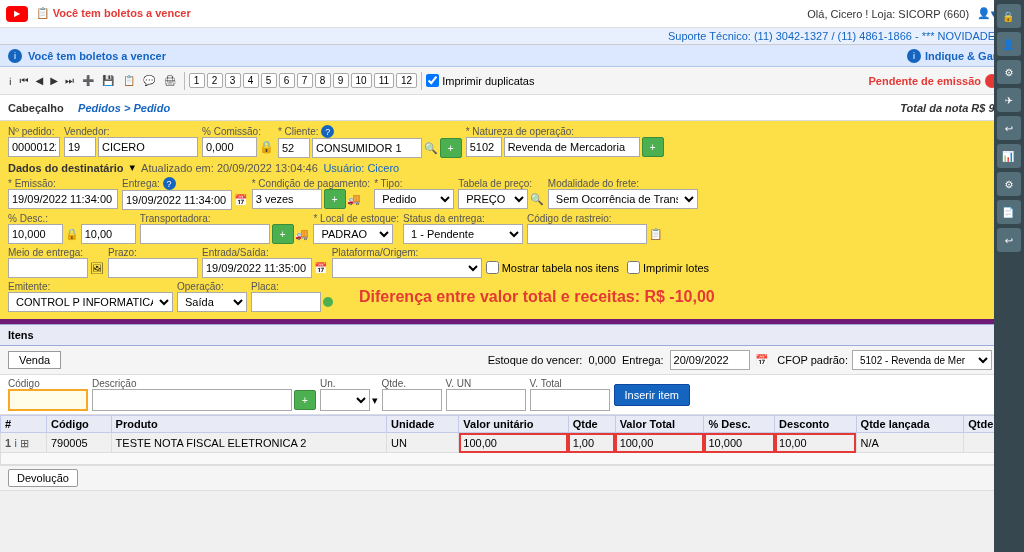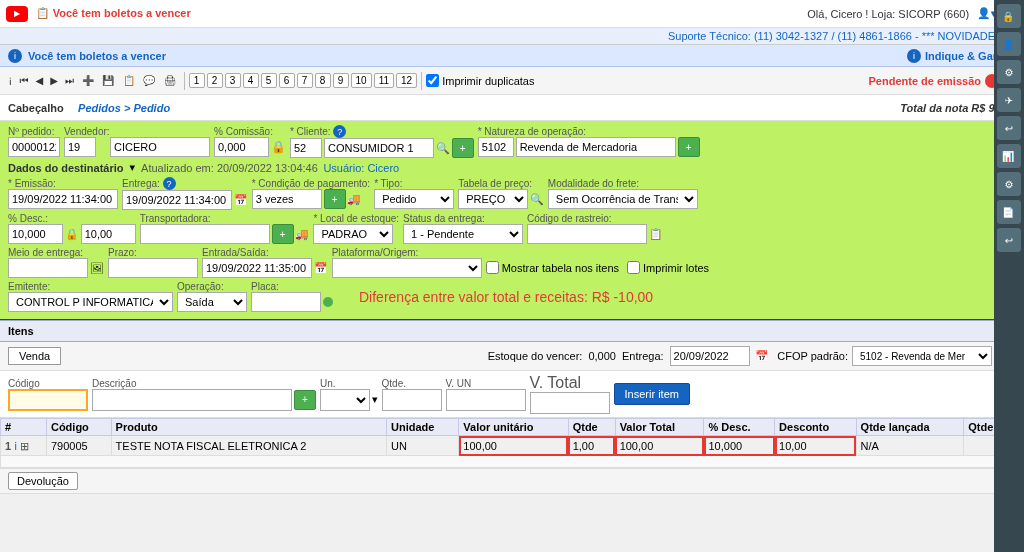--- a/index.html
+++ b/index.html
@@ -25,36 +25,36 @@
     .pendente { color: #e53935; font-weight: bold; font-size: 12px; display: flex; align-items: center; gap: 4px; }
     .pendente-circle { width: 14px; height: 14px; background: #e53935; border-radius: 50%; display: inline-block; }
 
     
     .breadcrumb-bar { background: #fff; display: flex; align-items: center; justify-content: space-between; padding: 2px 8px; border-bottom: 1px solid #ddd; height: 26px; }
     .breadcrumb { font-size: 13px; font-weight: bold; color: #333; }
     .breadcrumb .pedidos { color: #1565c0; font-style: italic; }
     .total-nota { font-size: 13px; font-weight: bold; color: #333; }
 
     
-    .main-content { background: #bef264; padding: 4px 8px; border-bottom: 1px solid #701a75; }
+    .main-content { background: #fde047; padding: 4px 8px; border-bottom: 5px solid #701a75; }
 
     .form-row { display: flex; align-items: center; gap: 4px; margin-bottom: 3px; flex-wrap: nowrap; }
     .form-group { display: flex; flex-direction: column; }
     .form-group label { font-size: 10px; color: #555; white-space: nowrap; }
     .form-group input, .form-group select { border: 1px solid #aaa; padding: 1px 3px; font-size: 11px; height: 20px; background: #fff; }
 
     .btn-icon { background: #e0e0e0; border: 1px solid #aaa; cursor: pointer; height: 20px; width: 22px; display: flex; align-items: center; justify-content: center; font-size: 10px; border-radius: 2px; }
     .btn-green { background: #4caf50; color: #fff; border: 1px solid #388e3c; }
 
     .dados-destinatario { display: flex; align-items: center; gap: 6px; margin-bottom: 3px; }
     .section-label { font-weight: bold; font-size: 11px; color: #333; }
     .updated-text { font-size: 10px; color: #555; }
     .user-text { color: #1565c0; }
 
-    .diferenca { color: #e53935; font-weight: normal; font-size: 14px; }
+    .diferenca { color: #e53935; font-weight: bold; font-size: 16px; }
     .diferenca-container { display: flex; align-items: center; padding: 2px 6px; }
 
     
     .itens-header { background: #e8eaf6; padding: 3px 8px; font-weight: bold; font-size: 12px; border-top: 1px solid #9fa8da; border-bottom: 1px solid #9fa8da; }
 
     .itens-toolbar { display: flex; align-items: center; gap: 8px; padding: 4px 8px; background: #f5f5f5; border-bottom: 1px solid #ddd; }
     .venda-tab { background: #fff; border: 1px solid #999; padding: 2px 10px; font-size: 11px; cursor: pointer; }
 
     .estoque-info { margin-left: auto; display: flex; align-items: center; gap: 6px; font-size: 11px; }
     .cfop-info { display: flex; align-items: center; gap: 4px; }
@@ -202,21 +202,21 @@
 
     <div class="main-content">
 
       <div class="form-row">
         <div class="form-group">
           <label>Nº pedido:</label>
           <input type="text" style="width: 52px;" value="000001223">
         </div>
         <div class="form-group">
           <label>Vendedor:</label>
-          <div style="display:flex;gap:14px;">
+          <div style="display:flex;gap:2px;">
             <input type="text" style="width: 32px;" value="19">
             <input type="text" style="width: 100px;" value="CICERO">
           </div>
         </div>
         <div class="form-group">
           <label>% Comissão:</label>
           <div style="display:flex;gap:2px;align-items:center;">
             <input type="text" style="width: 55px;" value="0,000">
             <span style="cursor:pointer;font-size:12px;">🔒</span>
           </div>
@@ -229,21 +229,21 @@
             <input type="text" style="width: 32px;" value="52">
             <input type="text" style="width: 110px;" value="CONSUMIDOR 1">
             <span style="cursor:pointer;">🔍</span>
             <button class="btn-icon btn-green">+</button>
           </div>
         </div>
         <div class="form-group">
           <label>* Natureza de operação:</label>
           <div style="display:flex;gap:2px;align-items:center;">
             <input type="text" style="width: 36px;" value="5102">
-            <input type="text" style="width: 160px;" value="Revenda de Mercadoria">
+            <input type="text" style="width: 136px;" value="Revenda de Mercadoria">
             <button class="btn-icon btn-green">+</button>
           </div>
         </div>
       </div>
 
       <div class="dados-destinatario">
         <span class="section-label">Dados do destinatário</span>
         <span style="cursor:pointer;">▾</span>
         <span class="updated-text">
           <span>Atualizado em: 20/09/2022 13:04:46</span>
@@ -442,21 +442,21 @@
       </div>
       <div style="display:flex;flex-direction:column;">
         <span style="font-size:10px;color:#555;">Qtde.</span>
         <input class="qtde-input" type="text" style="">
       </div>
       <div style="display:flex;flex-direction:column;">
         <span style="font-size:10px;color:#555;">V. UN</span>
         <input class="vun-input" type="text" style="">
       </div>
       <div style="display:flex;flex-direction:column;">
-        <span style="font-size:16px;color:#555;">V. Total</span>
+        <span style="font-size:10px;color:#555;">V. Total</span>
         <input class="vtotal-input" type="text" style="">
       </div>
       <div style="display:flex;align-items:flex-end;">
         <button class="inserir-btn">Inserir item</button>
       </div>
     </div>
 
     <div class="table-scroll">
       <table class="items-table">
         <thead>

